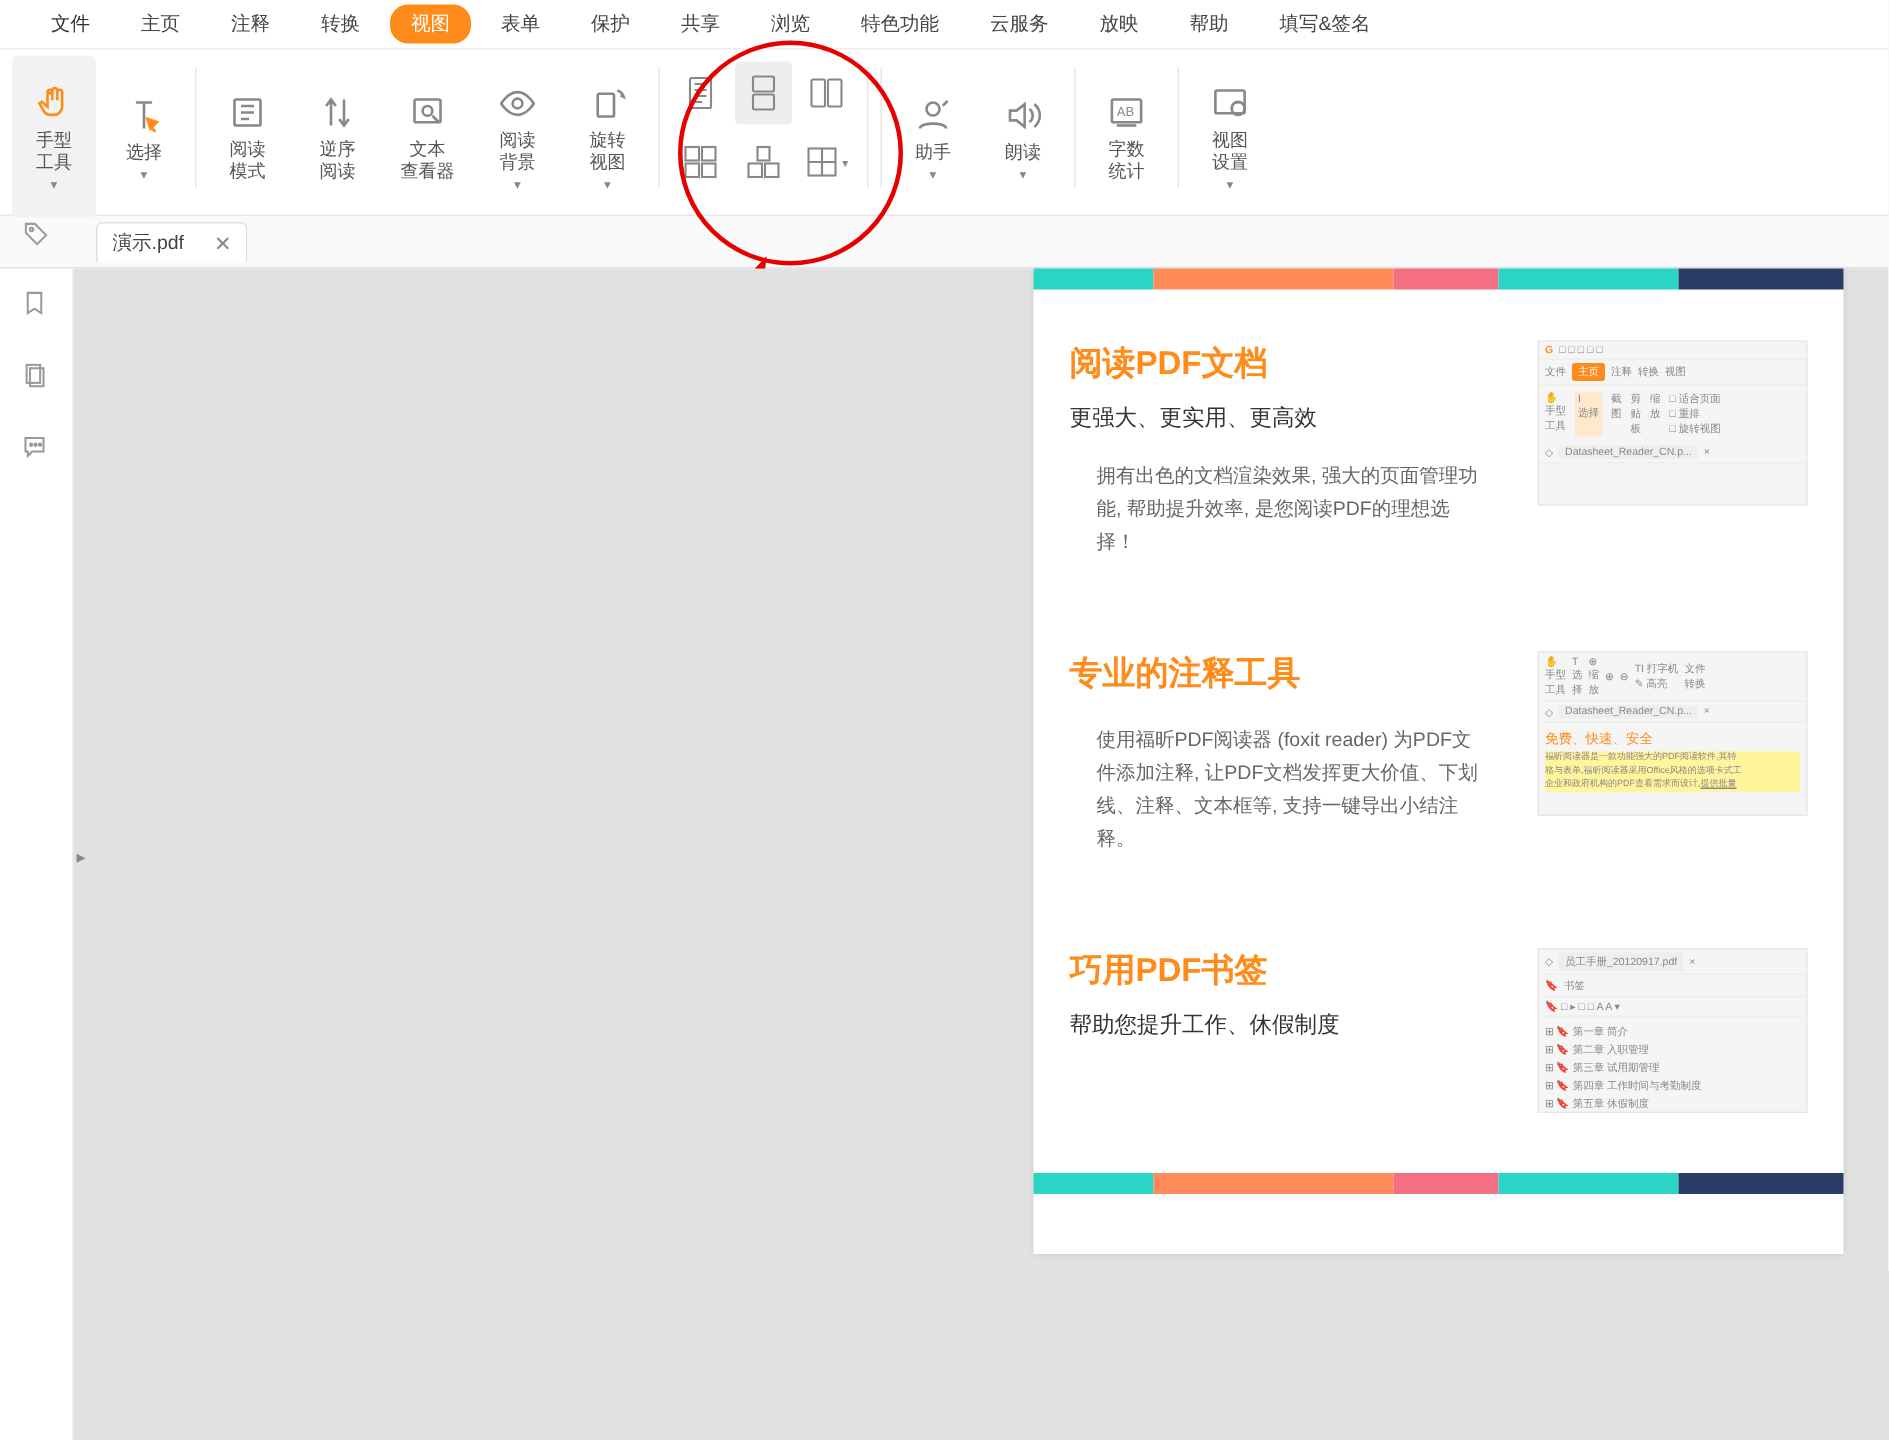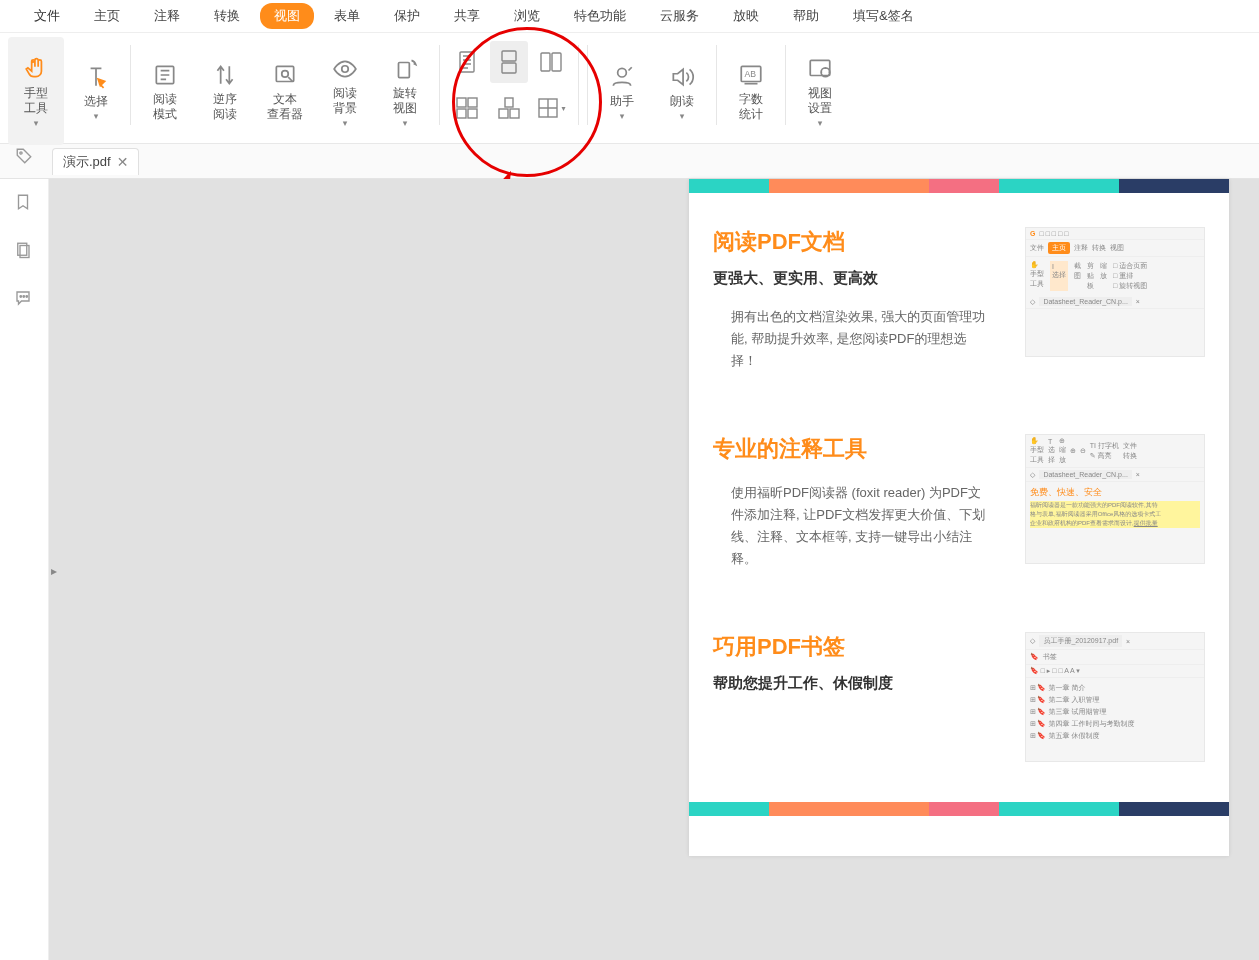--- a/index.html
+++ b/index.html
@@ -13,35 +13,35 @@
 .rgroup .icon{width:28px;height:28px;display:flex;align-items:flex-end;justify-content:center}
 .rgroup .lbls{text-align:center;font-size:12px;line-height:15px;color:#555;margin-top:4px}
 .rgroup .arrow{font-size:9px;color:#888;margin-top:2px}
 .vsep{width:1px;height:80px;background:#e6e6e6;margin:12px 4px}
 .layoutgrid{display:grid;grid-template-columns:repeat(3,38px);grid-template-rows:repeat(2,42px);gap:4px;padding:8px 4px}
 .layoutgrid .cell{display:flex;align-items:center;justify-content:center;border-radius:3px;cursor:pointer}
 .layoutgrid .cell.sel{background:#eee}
 .tabbar{display:flex;align-items:center;height:34px;background:#fafafa;border-bottom:1px solid #e4e4e4}
 .leftcol{width:48px;display:flex;flex-direction:column;align-items:center;gap:28px;padding-top:14px;border-right:1px solid #eee}
 .leftcol .sicon{width:20px;height:20px;color:#777;cursor:pointer}
-.tab{display:flex;align-items:center;gap:6px;background:#fff;border:1px solid #e0e0e0;border-bottom:none;border-radius:4px 4px 0 0;padding:4px 10px;margin-left:4px;font-size:13px;color:#444}
+.tab{display:flex;align-items:center;gap:20px;background:#fff;border:1px solid #e0e0e0;border-bottom:none;border-radius:4px 4px 0 0;padding:4px 10px;margin-left:16px;font-size:13px;color:#444}
 .tab .close{color:#888;cursor:pointer;font-size:14px}
 .workarea{display:flex;height:calc(960px - 32px - 110px - 34px)}
 .canvas{flex:1;background:#e1e1e1;display:flex;position:relative}
 .expander{position:absolute;left:2px;top:50%;transform:translateY(-50%);color:#888;font-size:12px}
 .pagewrap{margin-left:640px}
 .page{width:540px;background:#fff;box-shadow:0 0 4px rgba(0,0,0,.1);padding:0 0 40px 0}
 .stripes{height:14px;display:flex}
 .stripes span{display:block;height:100%}
 .section{display:flex;padding:34px 24px 10px 24px;gap:18px}
 .section .txt{flex:1}
 .section h2{margin:0 0 12px 0;font-size:22px;color:#ff8c1a;font-weight:700}
-.section h3{margin:0 0 14px 0;font-size:15px;color:#333;font-weight:700}
+.section h3{margin:0 0 14px 0;font-size:15px;color:#333;font-weight:400}
 .section p{margin:18px;font-size:13px;line-height:22px;color:#666}
-.section .thumb{width:180px;height:130px;background:#f5f5f5;border:1px solid #e8e8e8;font-size:7px;color:#888;overflow:hidden;box-sizing:border-box}
+.section .thumb{width:180px;height:110px;background:#f5f5f5;border:1px solid #e8e8e8;font-size:7px;color:#888;overflow:hidden;box-sizing:border-box}
 .thumb .trow{display:flex;align-items:center;gap:4px;padding:2px 4px;border-bottom:1px solid #eee}
 .thumb .trow .tab-orange{background:#ff8c1a;color:#fff;padding:1px 4px;border-radius:2px}
 .thumb .tbody{padding:4px}
 svg{display:block}
 .circle-annot{position:absolute;left:452px;top:-6px;width:144px;height:144px;border:3px solid #e60000;border-radius:50%;pointer-events:none}
 .arrow-annot{position:absolute;left:440px;top:130px;pointer-events:none}
 </style>
 </head>
 <body>
 

